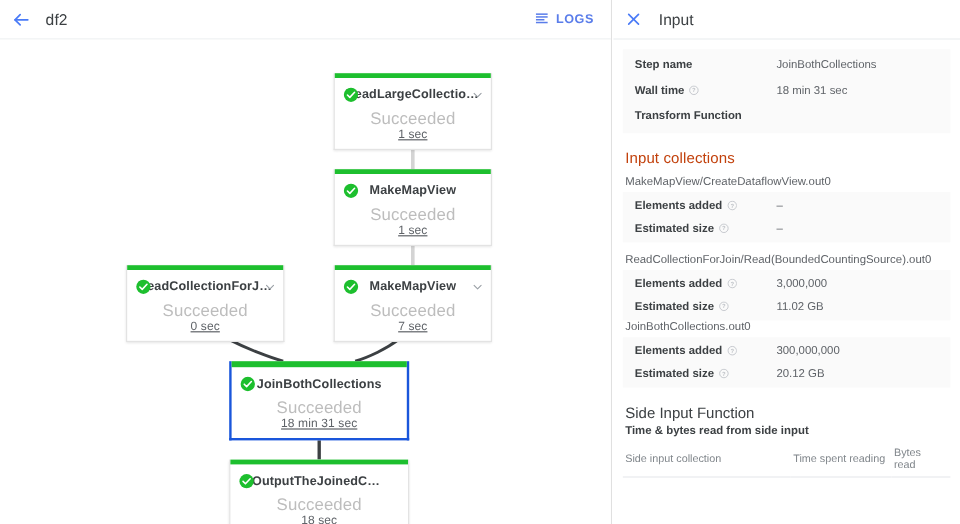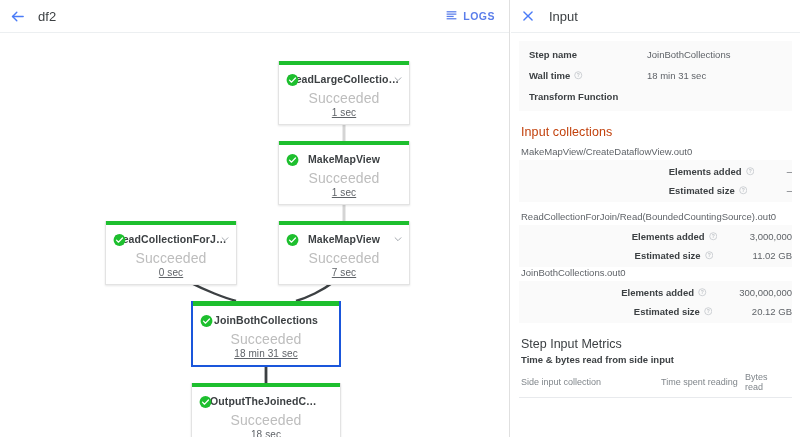--- a/index.html
+++ b/index.html
@@ -138,21 +138,21 @@
   }
   .section-head {
     font-size: 12.5px; color: #c2410c; margin: 14px 0 7px 2px;
     letter-spacing: .1px;
   }
   .collection-name {
     font-size: 9.5px; color: #5f6368; margin: 0 0 3px 2px;
     word-break: break-all;
   }
   .kv-table { background: #fafafa; padding: 2px 0; }
-  .kv-row { display: flex; align-items: center; padding: 4px 0 4px 10px; justify-content: flex-end; }
+  .kv-row { display: flex; align-items: center; padding: 4px 0 4px 10px; }
   .kv-row .lbl {
     width: 118px; flex: 0 0 118px;
     font-size: 9.5px; font-weight: bold; color: #3c4043;
     display: flex; align-items: center; gap: 4px;
   }
   .kv-row .val { font-size: 9.5px; color: #5f6368; }
   .gap { height: 9px; }
 
   .sim-head {
     font-size: 12.5px; color: #3c4043; margin: 14px 0 3px 2px;
@@ -390,21 +390,21 @@
                     <circle cx="12" cy="12" r="10" fill="none" stroke="#bdc1c6" stroke-width="2"></circle>
                     <text x="12" y="17" text-anchor="middle" font-size="14" fill="#bdc1c6" font-family="Liberation Sans, sans-serif">?</text>
                   </svg></div>
                 <div class="val">20.12 GB</div>
               </div>
             </div>
           </div>
       </div>
 
       <div class="section">
-        <div class="sim-head">Step Input Metrics</div>
+        <div class="sim-head">Side Input Function</div>
         <div class="sim-sub">Time &amp; bytes read from side input</div>
         <table class="sim">
           <thead>
               <tr id="sim-head-row">
                 <th class="c1">Side input collection</th>
                 <th class="c2">Time spent reading</th>
                 <th class="">Bytes read</th>
               </tr>
             </thead>
 

